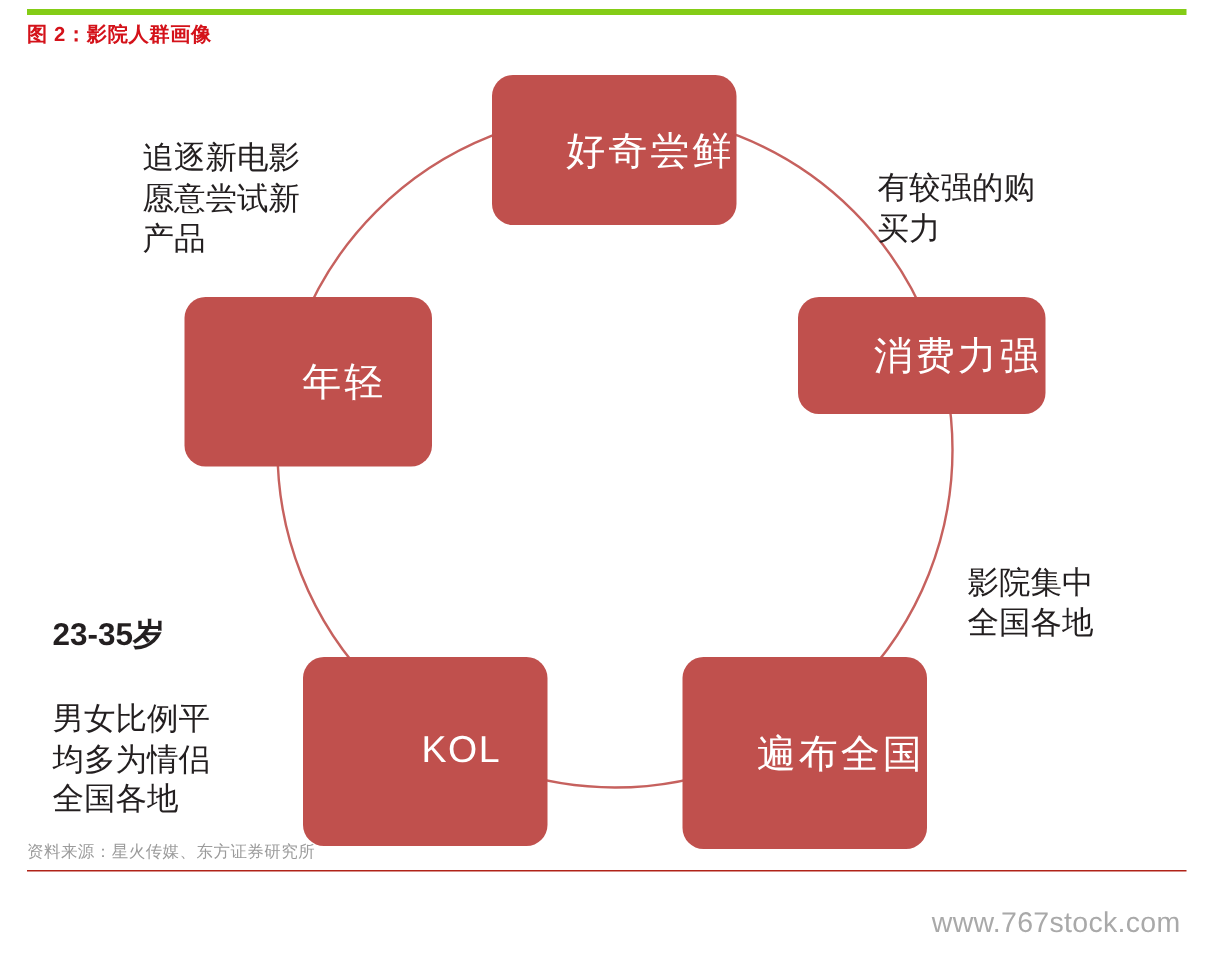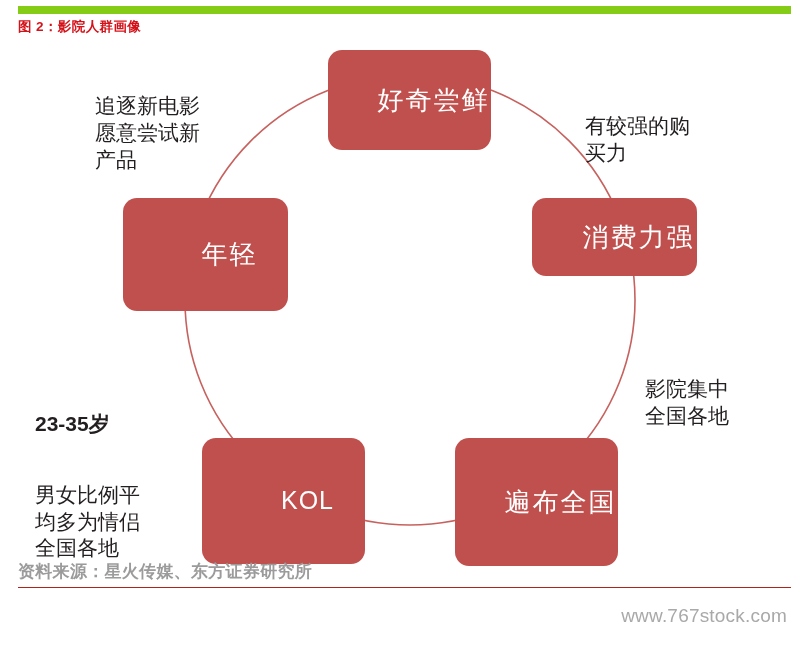--- a/index.html
+++ b/index.html
@@ -15,21 +15,21 @@
     font-family: "Liberation Sans", "DejaVu Sans", sans-serif;
     color: #231f20;
   }
 
   
   #figure-header {
     position: absolute;
     left: 18px;
     top: 6px;
     width: 773px;
-    border-top: 8px solid #84cc16;
+    border-top: 4px solid #84cc16;
     padding-top: 5px;
   }
   #figure-title {
     font-size: 13.5px;
     font-weight: bold;
     color: #d4121a;
     letter-spacing: 0.4px;
     line-height: 1.2;
     white-space: nowrap;
   }
@@ -85,40 +85,39 @@
   #note-top-left     { left: 95px;  top: 32px;  width: 170px; }
   #note-top-right    { left: 585px; top: 52px;  width: 165px; }
   #note-bottom-right { left: 645px; top: 315px; width: 160px; }
   #note-bottom-left  { left: 35px;  top: 350px; width: 165px; }
 
   .annotation .headline {
     display: block;
     font-weight: bold;
     font-size: 21px;
     letter-spacing: 0px;
-    margin-bottom: 17px;
+    margin-bottom: 2px;
   }
   .annotation .body { display: block; }
 
   
   #source-block {
     position: absolute;
     left: 18px;
     top: 562px;
     width: 773px;
     border-bottom: 1.5px solid #b02318;
     padding-bottom: 5px;
   }
   #source-text {
-    font-size: 17px;
+    font-size: 11px;
     color: #9b9b9b;
     letter-spacing: 0.3px;
     line-height: 1.2;
     white-space: nowrap;
-    font-weight: bold;
   }
 
   #watermark {
     position: absolute;
     right: 22px;
     top: 605px;
     font-size: 19px;
     color: #a9a9a9;
     letter-spacing: 0.2px;
   }

